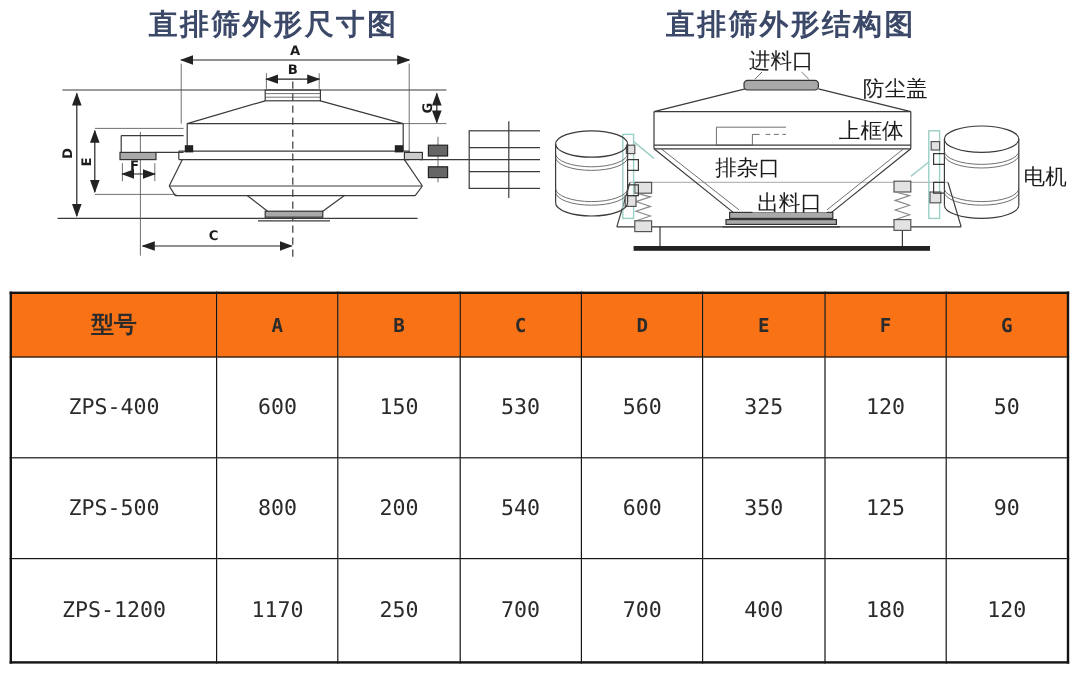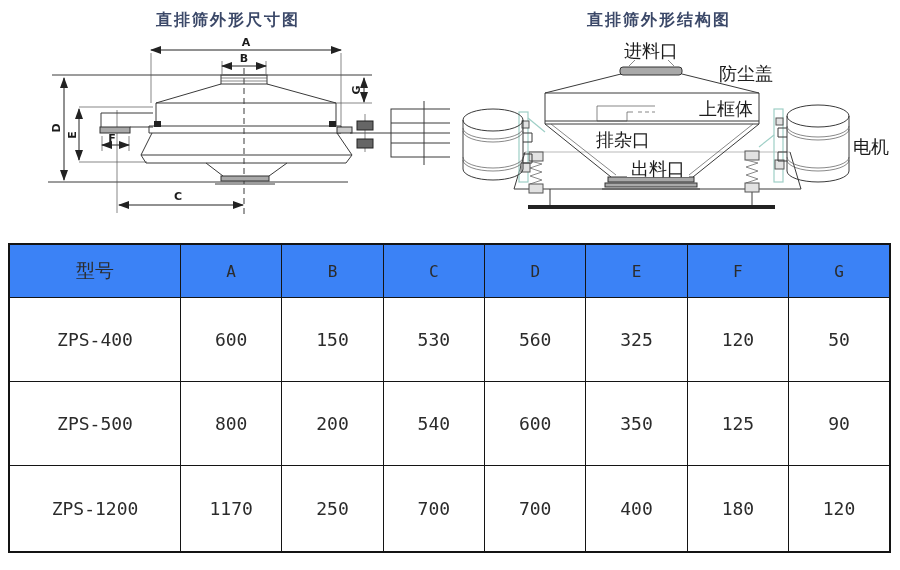--- a/index.html
+++ b/index.html
@@ -1,19 +1,19 @@
 <!DOCTYPE html>
 <html><head>
 <meta charset="utf-8">
 <style>
   html,body{margin:0;padding:0;background:#fff;}
   .stage{position:relative;width:900px;height:570px;background:#ffffff;overflow:hidden;
          font-family:"DejaVu Sans",sans-serif;}
   .diagram-title{position:absolute;top:8px;height:24px;line-height:24px;text-align:center;
-         font-size:16px;font-weight:bold;letter-spacing:2px;color:#3b4868;}
+         font-size:24px;font-weight:bold;letter-spacing:2px;color:#3b4868;}
   #title-left{left:0;width:456px;}
   #title-right{left:434px;width:450px;}
   svg{position:absolute;top:0;}
   #svg-dim{left:0;}
   #svg-struct{left:450px;}
   svg text{font-family:"DejaVu Sans",sans-serif;fill:#1c1c1c;}
   text.dimlabel{font-size:11px;font-weight:bold;}
   text.cjk{font-family:"DejaVu Serif",serif;font-size:18px;}
   .ln{stroke:#3a3a3a;stroke-width:1;fill:none;}
   .thin{stroke:#555;stroke-width:0.7;fill:none;}
@@ -23,21 +23,21 @@
   .faint{stroke:#b9b9b9;stroke-width:1;fill:none;}
   .spring{stroke:#8a8a8a;stroke-width:1;fill:none;}
   .pad{fill:#e2e2e2;stroke:#555;stroke-width:1;}
   .whitebg{fill:#ffffff;stroke:none;}
   
   .spec-wrap{position:absolute;left:8px;top:243px;}
   table{border-collapse:collapse;table-layout:fixed;width:883px;height:310px;
         border:2px solid #141414;color:#2b2b2b;
         font-family:"DejaVu Sans Mono","DejaVu Sans",monospace;}
   th,td{border:1.5px solid #141414;text-align:center;vertical-align:middle;padding:0;}
-  thead th{background:#3b82f6;font-size:16px;font-weight:normal;height:52px;}
+  thead th{background:#f97316;font-size:16px;font-weight:bold;height:52px;}
   thead th:first-child{font-size:19px;width:170px;font-family:"DejaVu Sans",sans-serif;}
   td{font-size:18px;background:#ffffff;}
 </style>
 </head>
 <body>
 
 <div class="stage">
 
   <div class="diagram-title" id="title-left">直排筛外形尺寸图</div>
   <div class="diagram-title" id="title-right">直排筛外形结构图</div>

